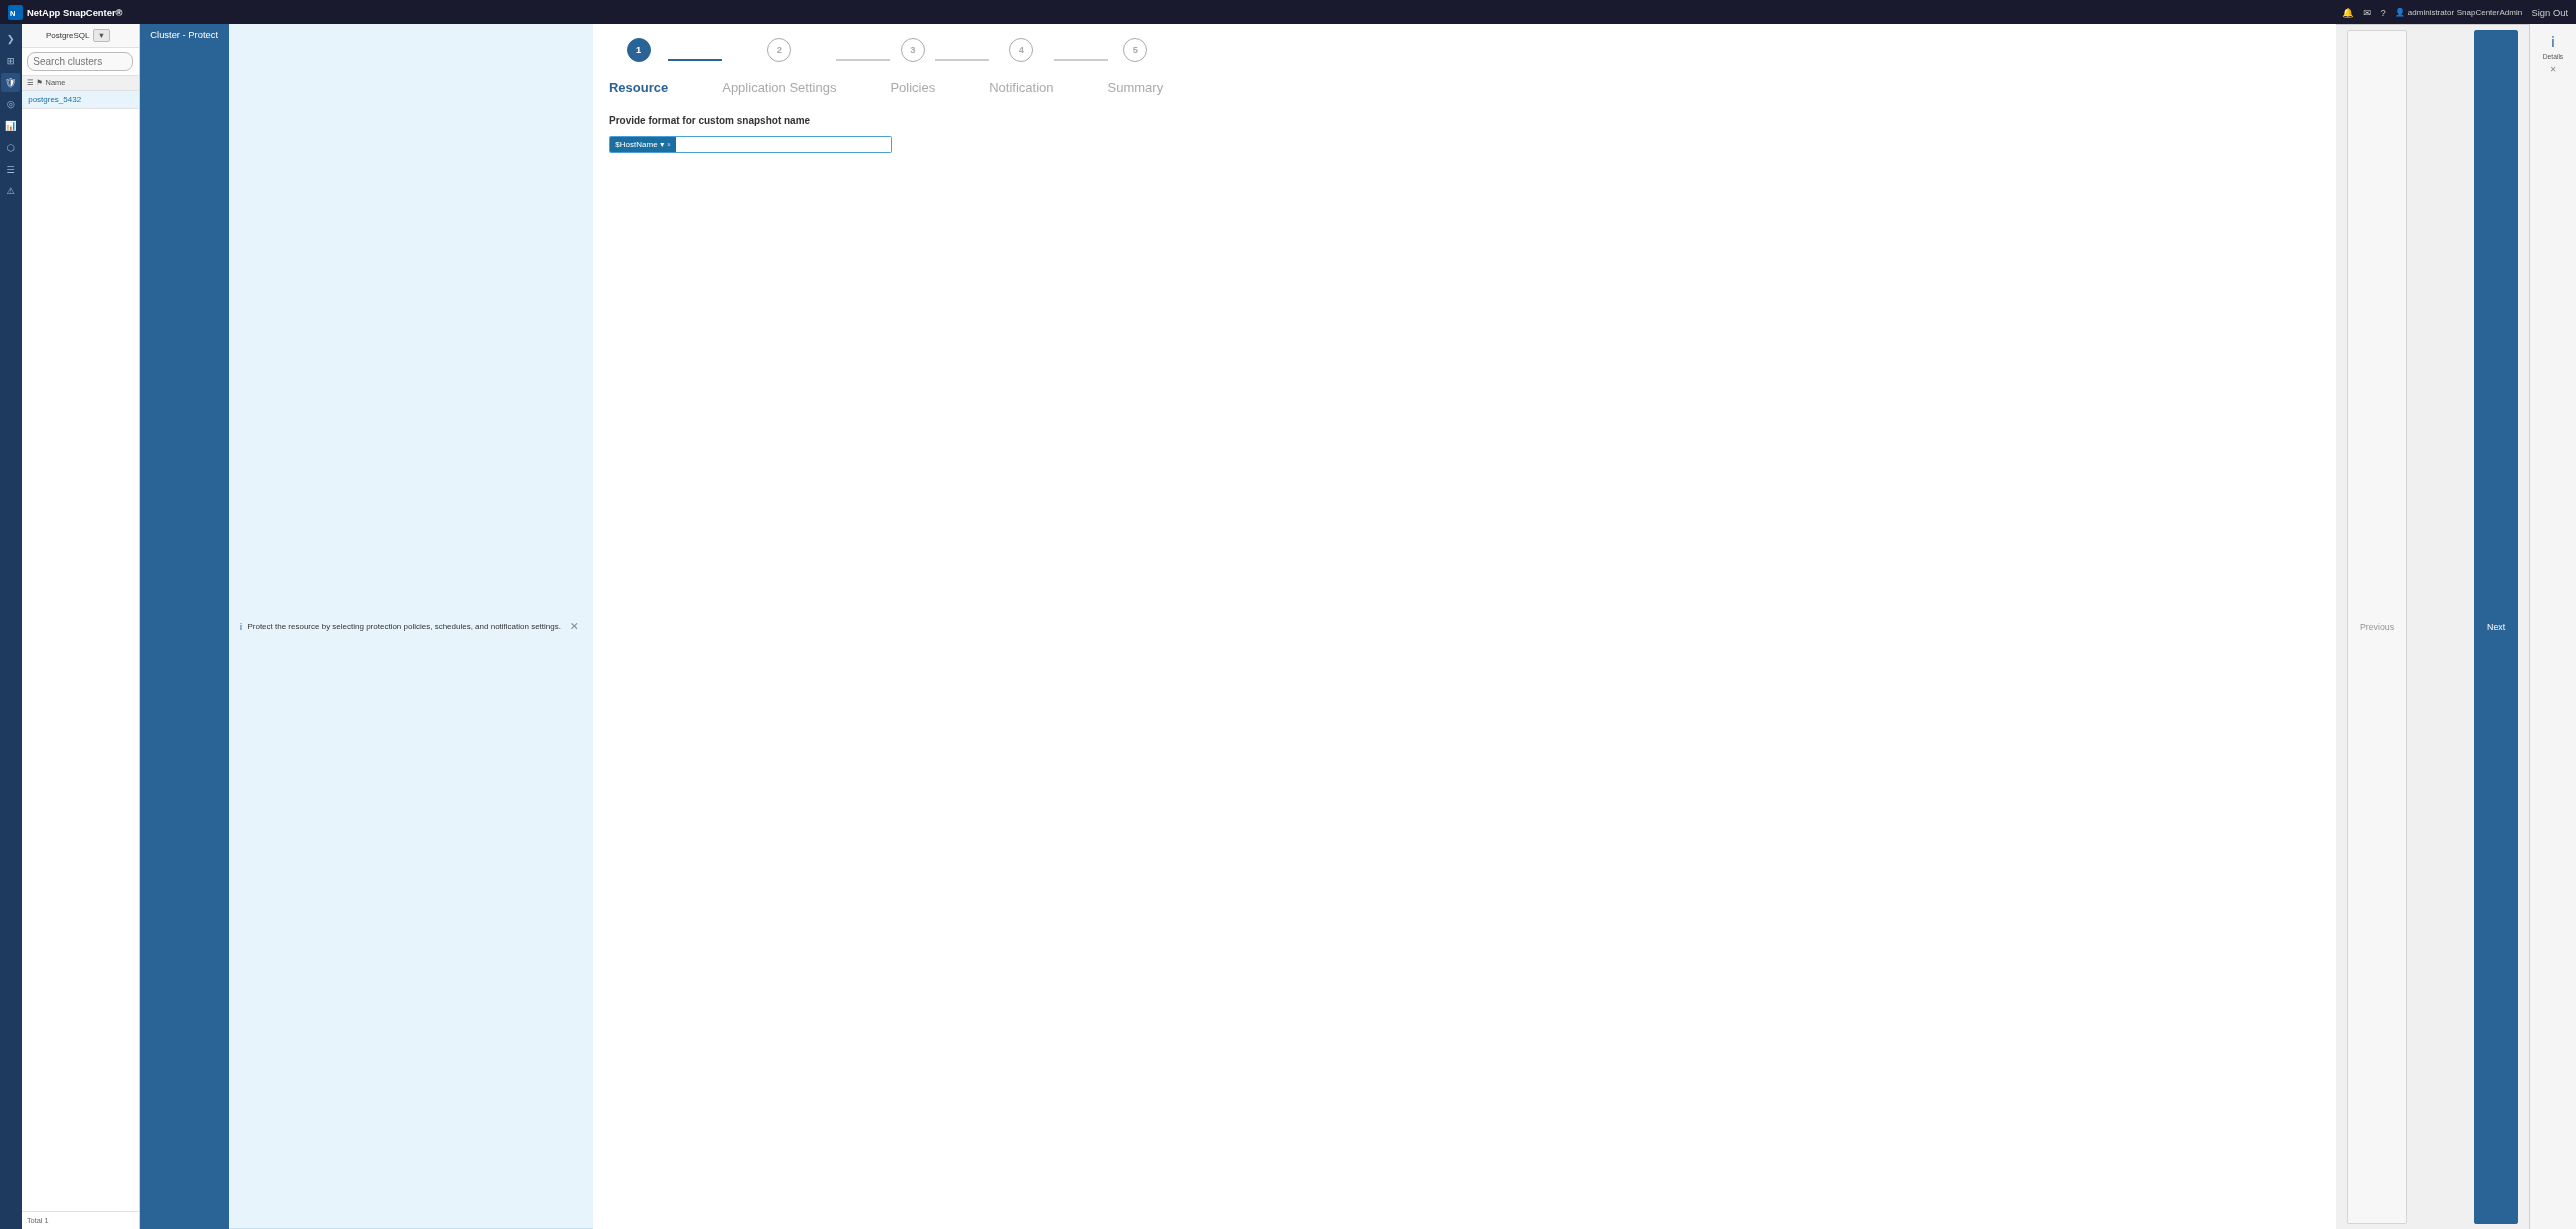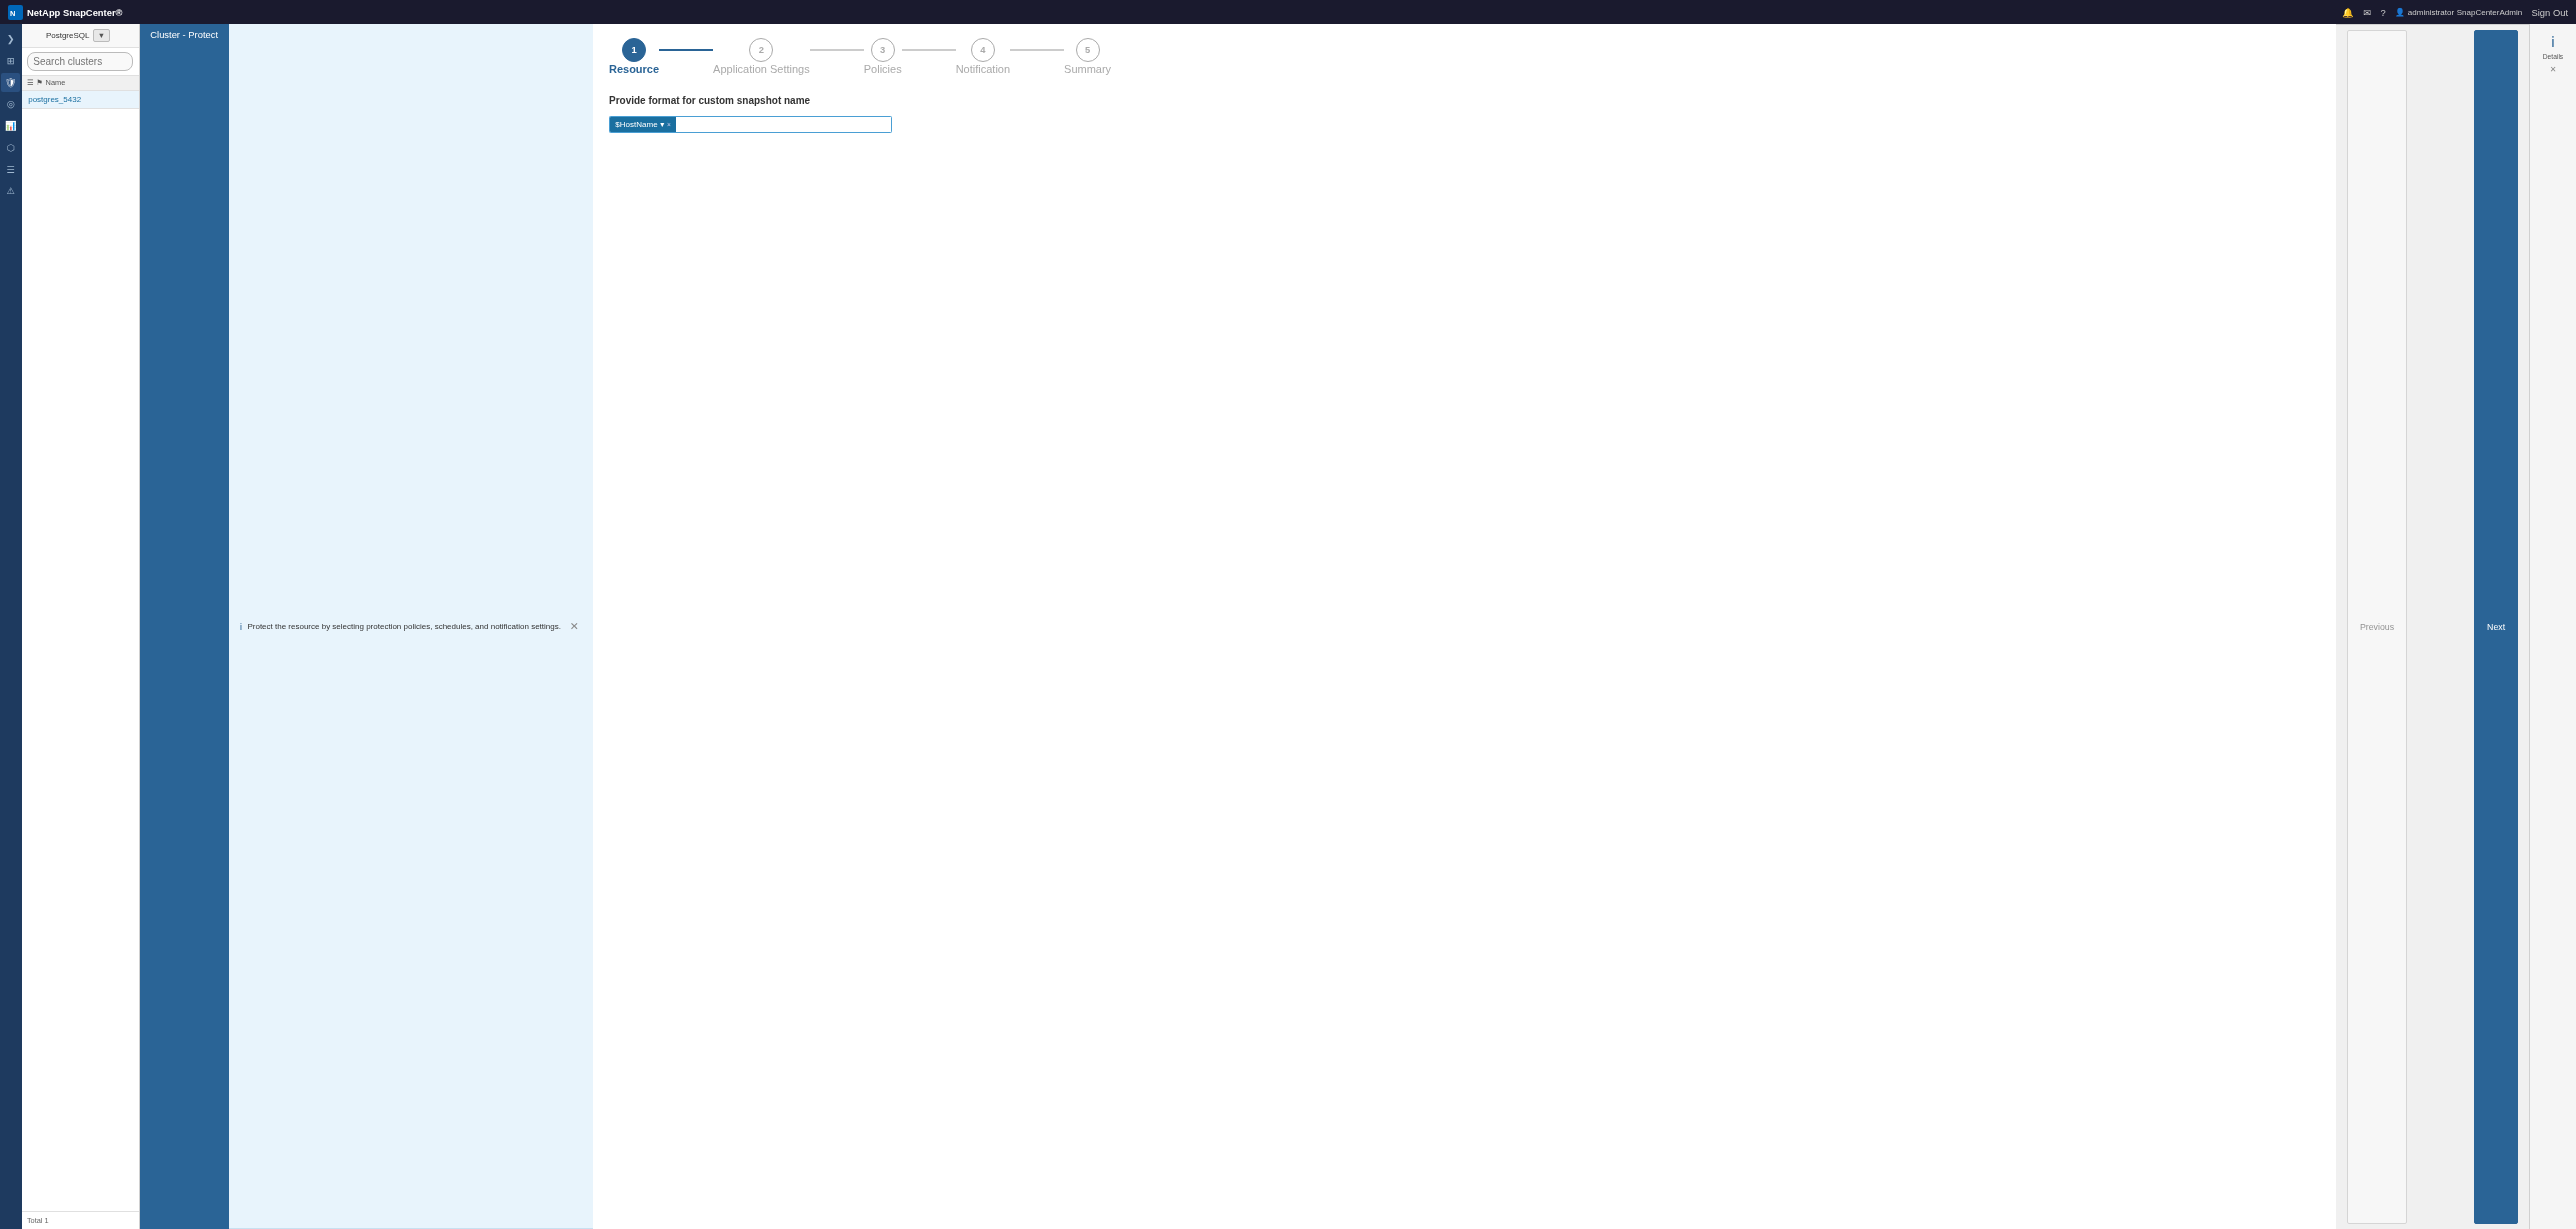--- a/index.html
+++ b/index.html
@@ -224,22 +224,22 @@
       background: #fff;
       color: #aaa;
       z-index: 1;
     }
     .step-circle.active {
       background: #2a6496;
       border-color: #2a6496;
       color: #fff;
     }
     .step-label {
-      font-size: 11px;
-      margin-top: 1px;
+      font-size: 13px;
+      margin-top: 18px;
       color: #aaa;
       white-space: nowrap;
     }
     .step-label.active {
       color: #2a6496;
       font-weight: bold;
     }
     .step-connector {
       height: 1.3px;
       width: 54px;

